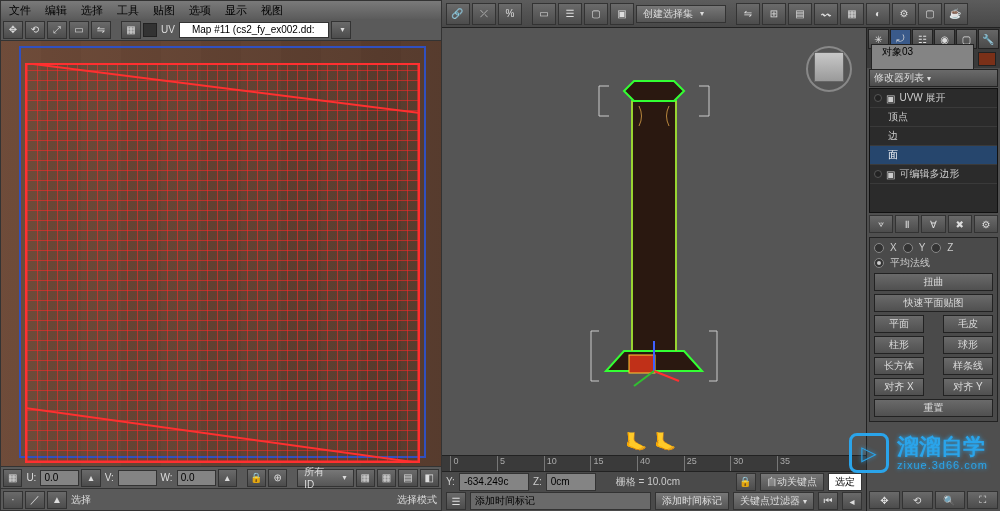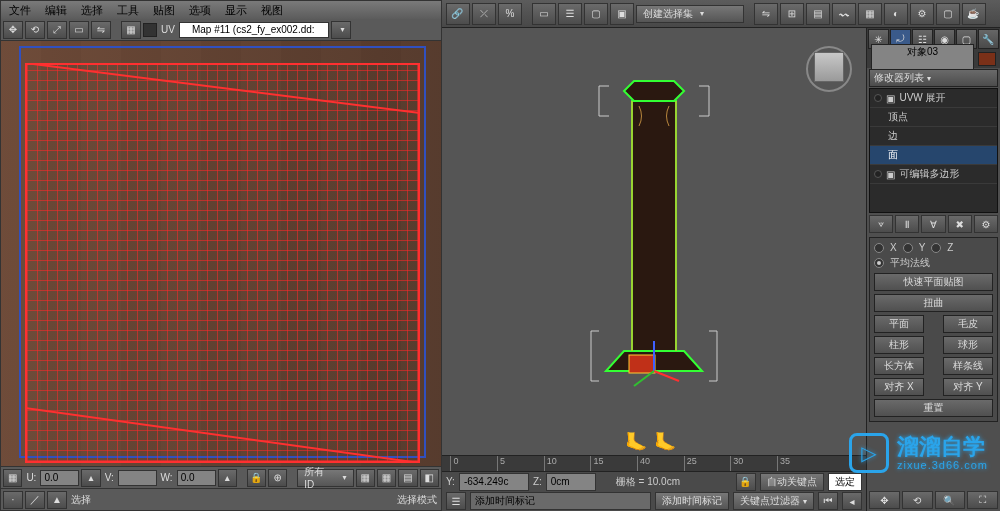--- a/index.html
+++ b/index.html
@@ -50,21 +50,21 @@
 .statusbar { height:40px; background:#4a4a4a; border-top:1px solid #222; display:flex; flex-direction:column; }
 .status-row { height:20px; display:flex; align-items:center; gap:4px; font-size:10px; color:#ccc; padding:0 4px; }
 .stat-field { height:18px; background:#848484; border:1px solid #333; color:#000; padding:0 4px; display:flex; align-items:center; font-size:10px; }
 .btn-small { height:18px; background:linear-gradient(#777,#555); border:1px solid #333; color:#ddd; padding:0 6px; display:flex; align-items:center; font-size:10px; }
 
 
 .cmdpanel { width:134px; background:#4f4f4f; border-left:1px solid #222; display:flex; flex-direction:column; }
 .cmd-tabs { height:22px; background:#3a3a3a; display:flex; gap:1px; padding:1px; }
 .cmd-tab { flex:1; background:linear-gradient(#666,#4a4a4a); border:1px solid #222; display:flex; align-items:center; justify-content:center; font-size:10px; color:#ddd; }
 .obj-row { height:18px; background:#3a3a3a; display:flex; align-items:center; padding:0 4px; font-size:10px; gap:4px; }
-.obj-input { flex:1; height:30px; background:#848484; border:1px solid #222; color:#000; padding:0 10px; font-size:10px;text-align:center; }
+.obj-input { flex:1; height:30px; background:#848484; border:1px solid #222; color:#000; padding:0 10px; font-size:10px; }
 .color-sw { width:18px; height:14px; background:#7a3018; border:1px solid #222; }
 .mod-drop { height:18px; background:linear-gradient(#6a6a6a,#4c4c4c); display:flex; align-items:center; padding:0 4px; font-size:10px; color:#ddd; border:1px solid #222; margin:1px 2px; }
 .mod-stack { background:#2b2b2b; margin:0 2px; border:1px solid #111; font-size:10px; color:#ccc; }
 .mod-item { padding:2px 4px; border-bottom:1px solid #3a3a3a; display:flex; align-items:center; gap:4px; }
 .mod-item.active { background:#26466d; color:#fff; }
 .mod-item .bullet { width:8px; height:8px; border-radius:50%; background:#222; border:1px solid #555; }
 .mod-sub { padding-left:18px; font-size:10px; }
 .mod-strip { height:22px; display:flex; gap:2px; padding:2px; }
 .mod-strip .tb-btn { flex:1; width:auto; }
 .rollout { margin:2px; border:1px solid #222; }
@@ -162,21 +162,21 @@
   <div class="main">
     <div class="main-toolbar">
       <div class="tb-btn">🔗</div>
       <div class="tb-btn">⤫</div>
       <div class="tb-btn">%</div>
       <div class="tb-sep"></div>
       <div class="tb-btn">▭</div>
       <div class="tb-btn">☰</div>
       <div class="tb-btn">▢</div>
       <div class="tb-btn">▣</div>
-      <div class="dropdown chevron" style="width:108px">创建选择集</div>
+      <div class="dropdown chevron" style="width:90px">创建选择集</div>
       <div class="tb-sep"></div>
       <div class="tb-btn">⇋</div>
       <div class="tb-btn">⊞</div>
       <div class="tb-btn">▤</div>
       <div class="tb-btn">〰</div>
       <div class="tb-btn">▦</div>
       <div class="tb-btn">◐</div>
       <div class="tb-btn">⚙</div>
       <div class="tb-btn">▢</div>
       <div class="tb-btn">☕</div>
@@ -286,22 +286,22 @@
                 <span>X</span>
               <span class="radio"></span>
                 <span>Y</span>
               <span class="radio"></span>
                 <span>Z</span>
             </div>
             <div class="radio-row">
               <span class="radio on"></span>
                 <span>平均法线</span>
             </div>
+            <div class="panel-btn">扭曲</div>
             <div class="panel-btn">快速平面贴图</div>
-            <div class="panel-btn">扭曲</div>
             <div class="btn-row">
               <div class="panel-btn half">平面</div>
               <div class="panel-btn half">毛皮</div>
             </div>
             <div class="btn-row">
               <div class="panel-btn half">柱形</div>
               <div class="panel-btn half">球形</div>
             </div>
             <div class="btn-row">
               <div class="panel-btn half">长方体</div>

